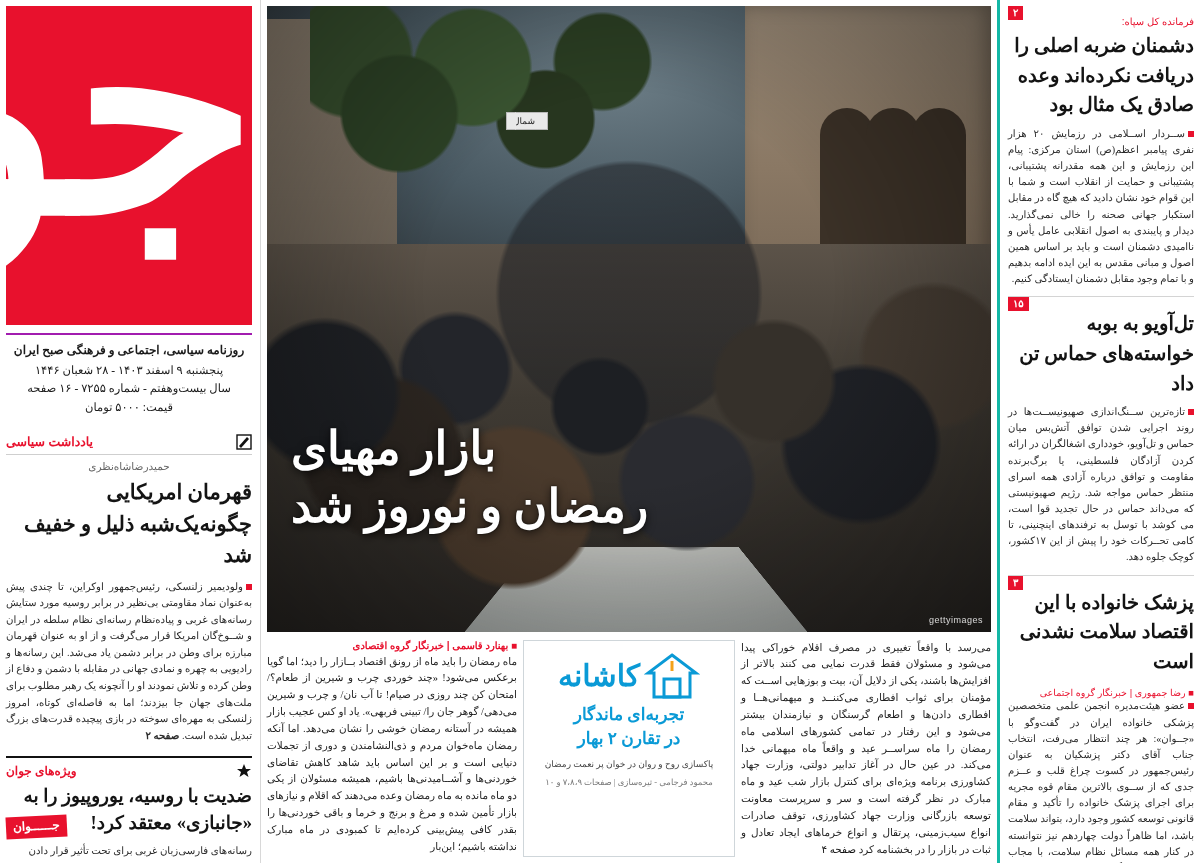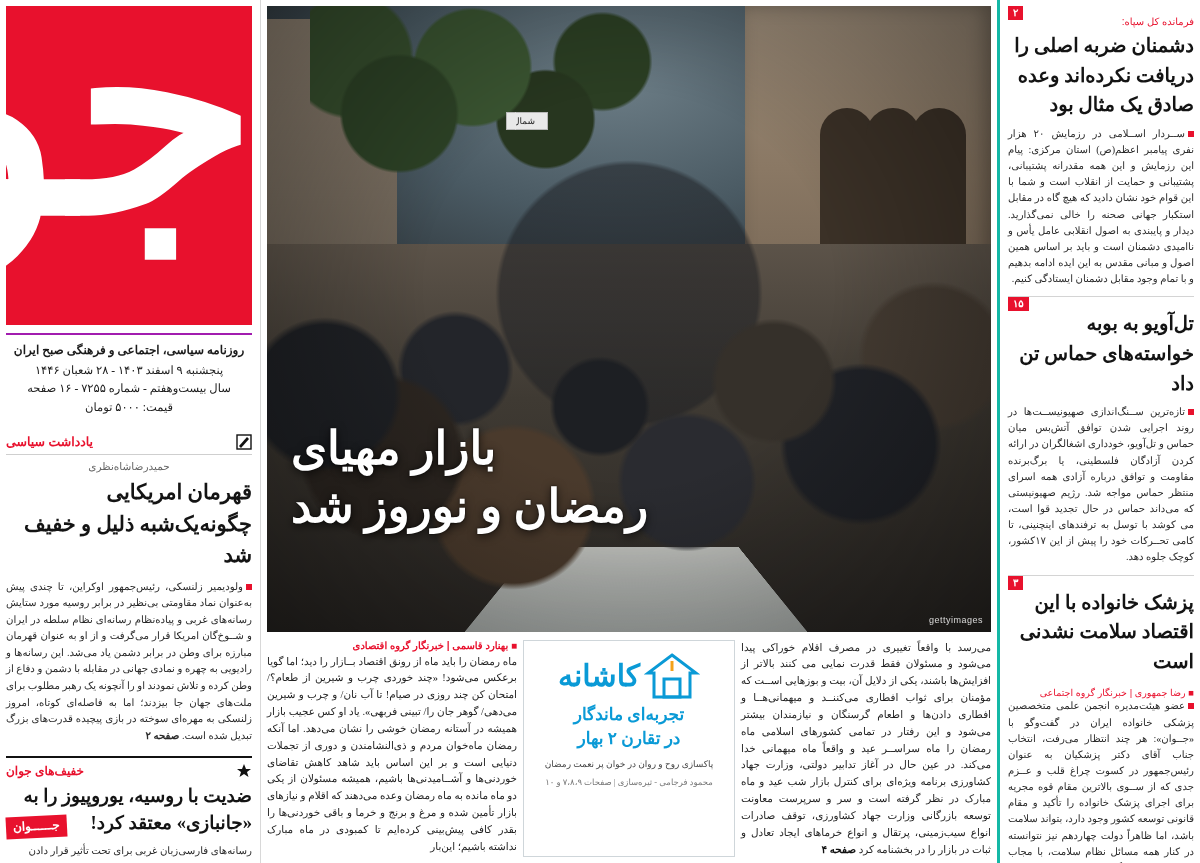--- a/index.html
+++ b/index.html
@@ -268,21 +268,21 @@
   .cb-col.mid { flex: 0 0 212px; }
   .cb-byline {
     font-size: 10px; color: #e8112d; font-weight: bold;
     text-align: right; padding-bottom: 3px;
     font-family: "Liberation Sans", sans-serif;
   }
   .cb-byline .dot { color:#e8112d; }
   .cb-text {
     font-size: 10.4px; line-height: 1.62; text-align: justify; color: #222;
   }
-  .cb-text .cont { color:#111; font-weight: bold; }
+  .cb-text .cont { color:#111; font-weight: normal; }
 
   
   .ad-box {
     border: 1px solid #cfd6da;
     height: 100%;
     padding: 10px 8px 8px 8px;
     text-align: center;
     display: flex; flex-direction: column; align-items: center;
     background: #fff;
   }
@@ -373,21 +373,21 @@
 
     <div class="op-body"><span class="sq"></span><span>ولودیمیر زلنسکی، رئیس‌جمهور اوکراین، تا چندی پیش به‌عنوان نماد مقاومتی بی‌نظیر در برابر روسیه مورد ستایش رسانه‌های غربی و پیاده‌نظام رسانه‌ای نظام سلطه در ایران و شــوخ‌گان امریکا قرار می‌گرفت و از او به عنوان قهرمان مبارزه برای وطن در برابر دشمن یاد می‌شد. این رسانه‌ها و رادیو‌یی به چهره و نمادی جهانی در مقابله با دشمن و دفاع از وطن کرده و تلاش نمودند او را آنچونه یک رهبر مطلوب برای ملت‌های جهان جا بیزدند؛ اما به فاصله‌ای کوتاه، امروز زلنسکی به مهره‌ای سوخته در بازی پیچیده قدرت‌های بزرگ تبدیل شده است.</span> <b>صفحه ۲</b></div>
 
     <div class="youth-band">
       <div class="youth-head">
         <span class="sec-icon">
           <svg width="16" height="16" viewBox="0 0 16 16" aria-hidden="true">
             <polygon points="8,1 10,6 15,6 11,9 12.5,14 8,11 3.5,14 5,9 1,6 6,6" fill="#111"></polygon>
           </svg>
         </span>
-        <span class="sec-title">خفیف‌های جوان</span>
+        <span class="sec-title">ویژه‌های جوان</span>
       </div>
       <div class="youth-title">
         <span>ضدیت با روسیه، یوروپیوز را به «جانبازی» معتقد کرد!</span>
         <span class="youth-stamp">جــــــوان</span>
       </div>
       <div class="youth-body">رسانه‌های فارسی‌زبان غربی برای تحت تأثیر قرار دادن</div>
     </div>
   </div>
 
   <div class="center-col">

